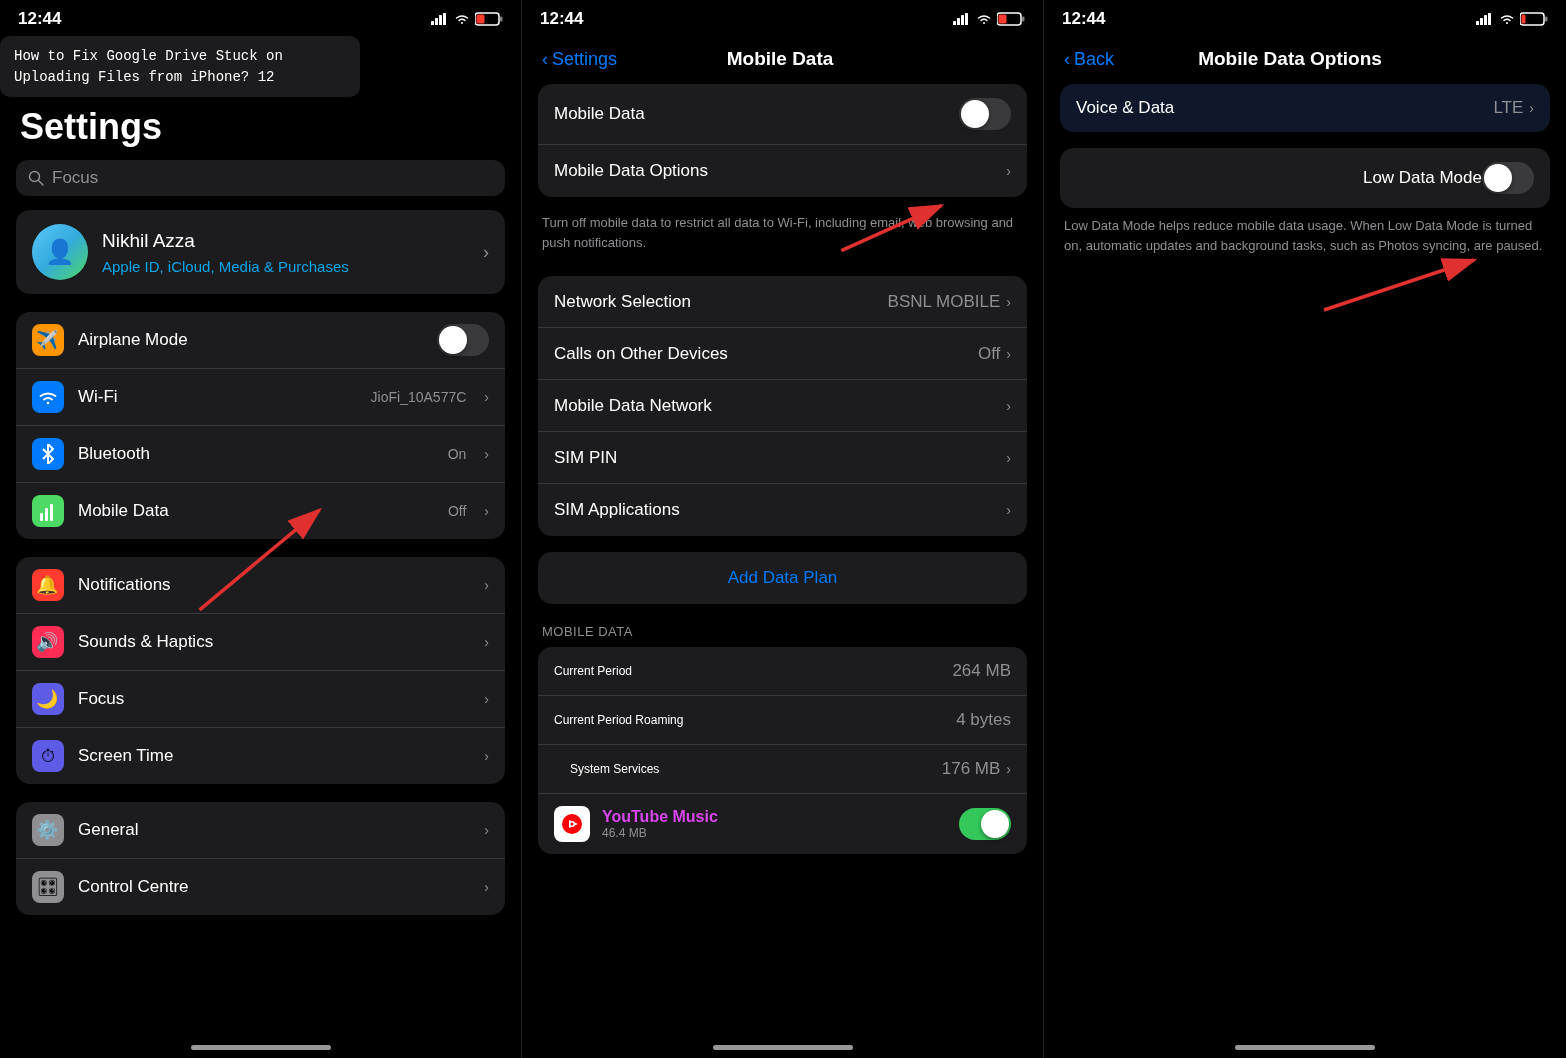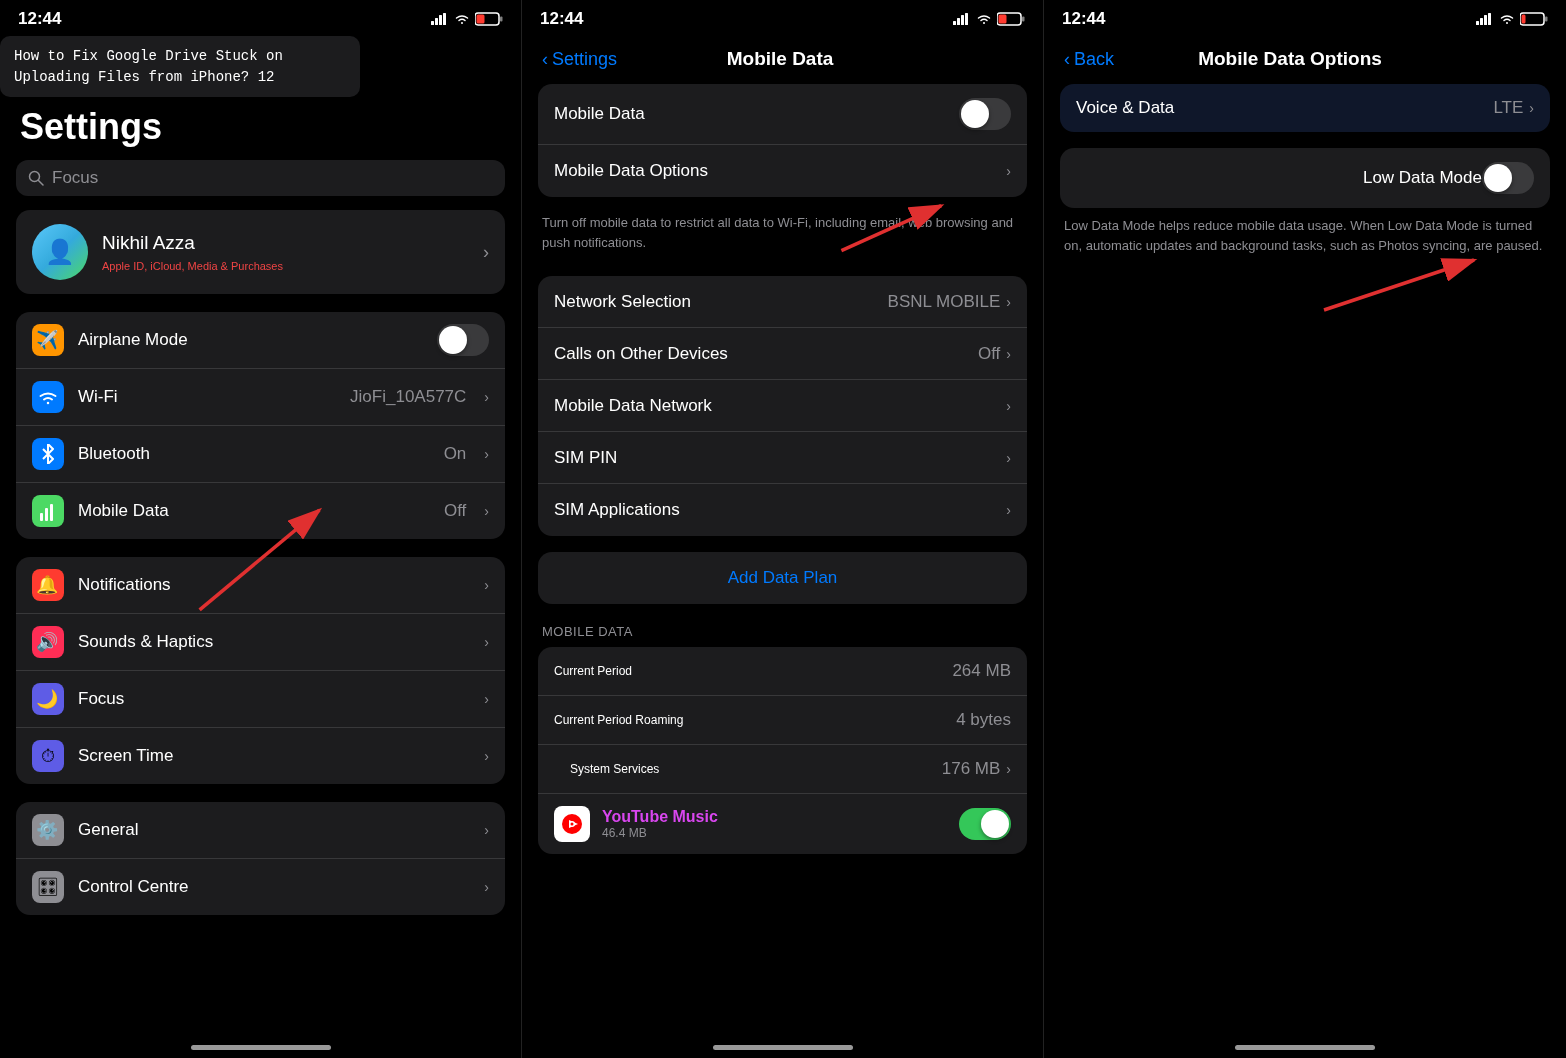--- a/index.html
+++ b/index.html
@@ -101,21 +101,21 @@
       border-radius: 50%;
       background: linear-gradient(135deg, #5ac8fa, #34aadc, #4cd964);
       display: flex;
       align-items: center;
       justify-content: center;
       font-size: 24px;
       flex-shrink: 0;
     }
     .user-info { flex: 1; }
     .user-name { color: #fff; font-size: 19px; font-weight: 500; }
-    .user-sub { color: #ef4444; font-size: 11px; margin-top: 6px; }
+    .user-sub { color: #0ea5e9; font-size: 15px; margin-top: 6px; }
     .chevron-right { color: #8e8e93; font-size: 18px; }
 
     
     .settings-group {
       margin: 0 16px 18px;
       background: #1c1c1e;
       border-radius: 14px;
       overflow: hidden;
     }
     .settings-row {
@@ -131,21 +131,21 @@
       width: 32px;
       height: 32px;
       border-radius: 8px;
       display: flex;
       align-items: center;
       justify-content: center;
       font-size: 18px;
       flex-shrink: 0;
     }
     .row-label { color: #fff; font-size: 17px; flex: 1; }
-    .row-value { color: #8e8e93; font-size: 17px; }
+    .row-value { color: #8e8e93; font-size: 14px; }
     .row-chevron { color: #8e8e93; font-size: 14px; margin-left: 4px; }
 
     
     .toggle {
       width: 52px;
       height: 32px;
       border-radius: 16px;
       position: relative;
       flex-shrink: 0;
     }

